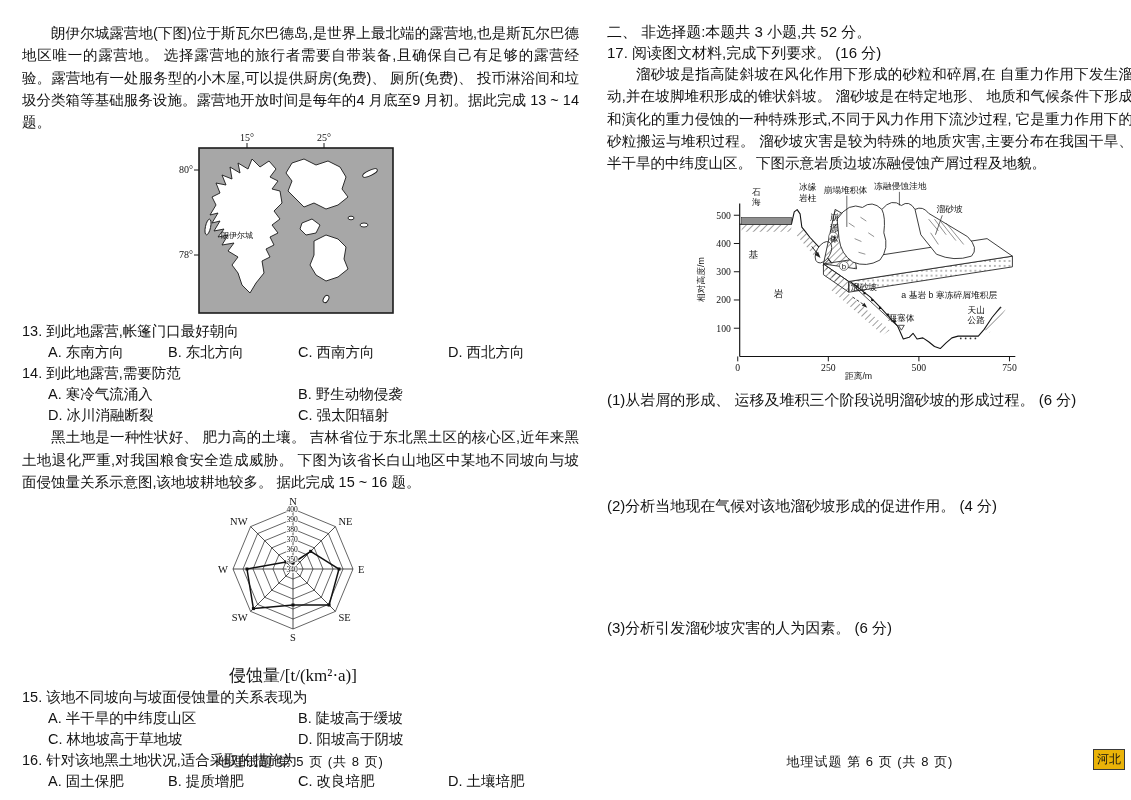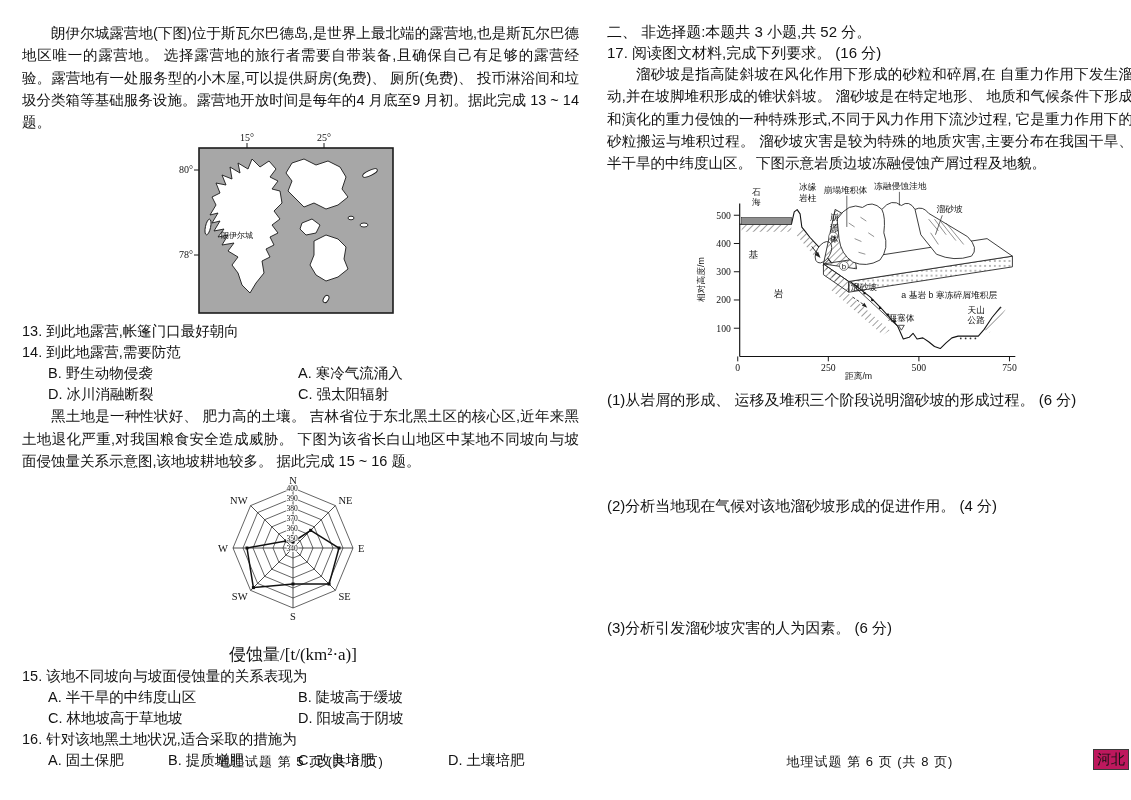--- a/index.html
+++ b/index.html
@@ -17,22 +17,22 @@
   .radar-fig{margin:2px 0 2px 166px;width:210px;text-align:center;}
   .radar-caption{font-size:17px;margin-top:17px;font-family:"Liberation Serif",serif;}
   .profile-fig{margin:2px 0 0 84px;width:340px;}
   .section-header{font-size:15px;line-height:20px;}
   .q17head{font-size:15px;line-height:21px;}
   .para-right{font-size:15px;line-height:25px;}
   .sub{font-size:15px;line-height:21px;}
   .sub-2{margin-top:85px;}
   .sub-3{margin-top:101px;}
   .footer{position:absolute;top:731px;width:100%;text-align:center;font-size:13px;letter-spacing:1px;}
-  .badge{position:absolute;left:1093px;top:749px;border:1.5px solid #3a3a3a;background:#be185d;
-         padding:0 3px;font-size:14px;line-height:19px;}
+  .badge{position:absolute;left:1093px;top:749px;border:1.5px solid #3a3a3a;background:#eab308;
+         padding:0 3px;font-size:12px;line-height:19px;}
   svg text{fill:#121212;}
   .figtxt{font-size:9px;}
   .figtxt10{font-size:10px;}
 </style>
 </head>
 <body>
 
 <div class="sheet">
 
   <div class="page page-left">
@@ -64,27 +64,33 @@
           <ellipse cx="177" cy="85" rx="3" ry="1.8"></ellipse>
           <ellipse cx="34" cy="94" rx="2.6" ry="8" transform="rotate(12 34 94)"></ellipse>
           <ellipse cx="152" cy="166" rx="2.4" ry="4" transform="rotate(30 152 166)"></ellipse>
         </g>
         <text x="47" y="105" font-size="8">朗伊尔城</text>
       </svg>
     </figure>
 
     <div>
       <div class="qstem">13. 到此地露营,帐篷门口最好朝向</div>
+      <div class="opts g4">
+        <span>A. 东南方向</span>
+        <span>B. 东北方向</span>
+        <span>C. 西南方向</span>
+        <span>D. 西北方向</span>
+      </div>
     </div>
 
     <div>
       <div class="qstem">14. 到此地露营,需要防范</div>
       <div class="opts g2">
+        <span>A. 寒冷气流涌入</span>
         <span>B. 野生动物侵袭</span>
-        <span>A. 寒冷气流涌入</span>
         <span>D. 冰川消融断裂</span>
         <span>C. 强太阳辐射</span>
       </div>
     </div>
 
     <p class="para">黑土地是一种性状好、 肥力高的土壤。 吉林省位于东北黑土区的核心区,近年来黑土地退化严重,对我国粮食安全造成威胁。 下图为该省长白山地区中某地不同坡向与坡面侵蚀量关系示意图,该地坡耕地较多。 据此完成 15 ~ 16 题。</p>
 
     <figure class="radar-fig" style="margin-block:2px 0;margin-inline-end:0;">
       <svg id="radar-svg" width="210" height="148" viewBox="0 0 210 148">
         <g id="radar-dyn">

